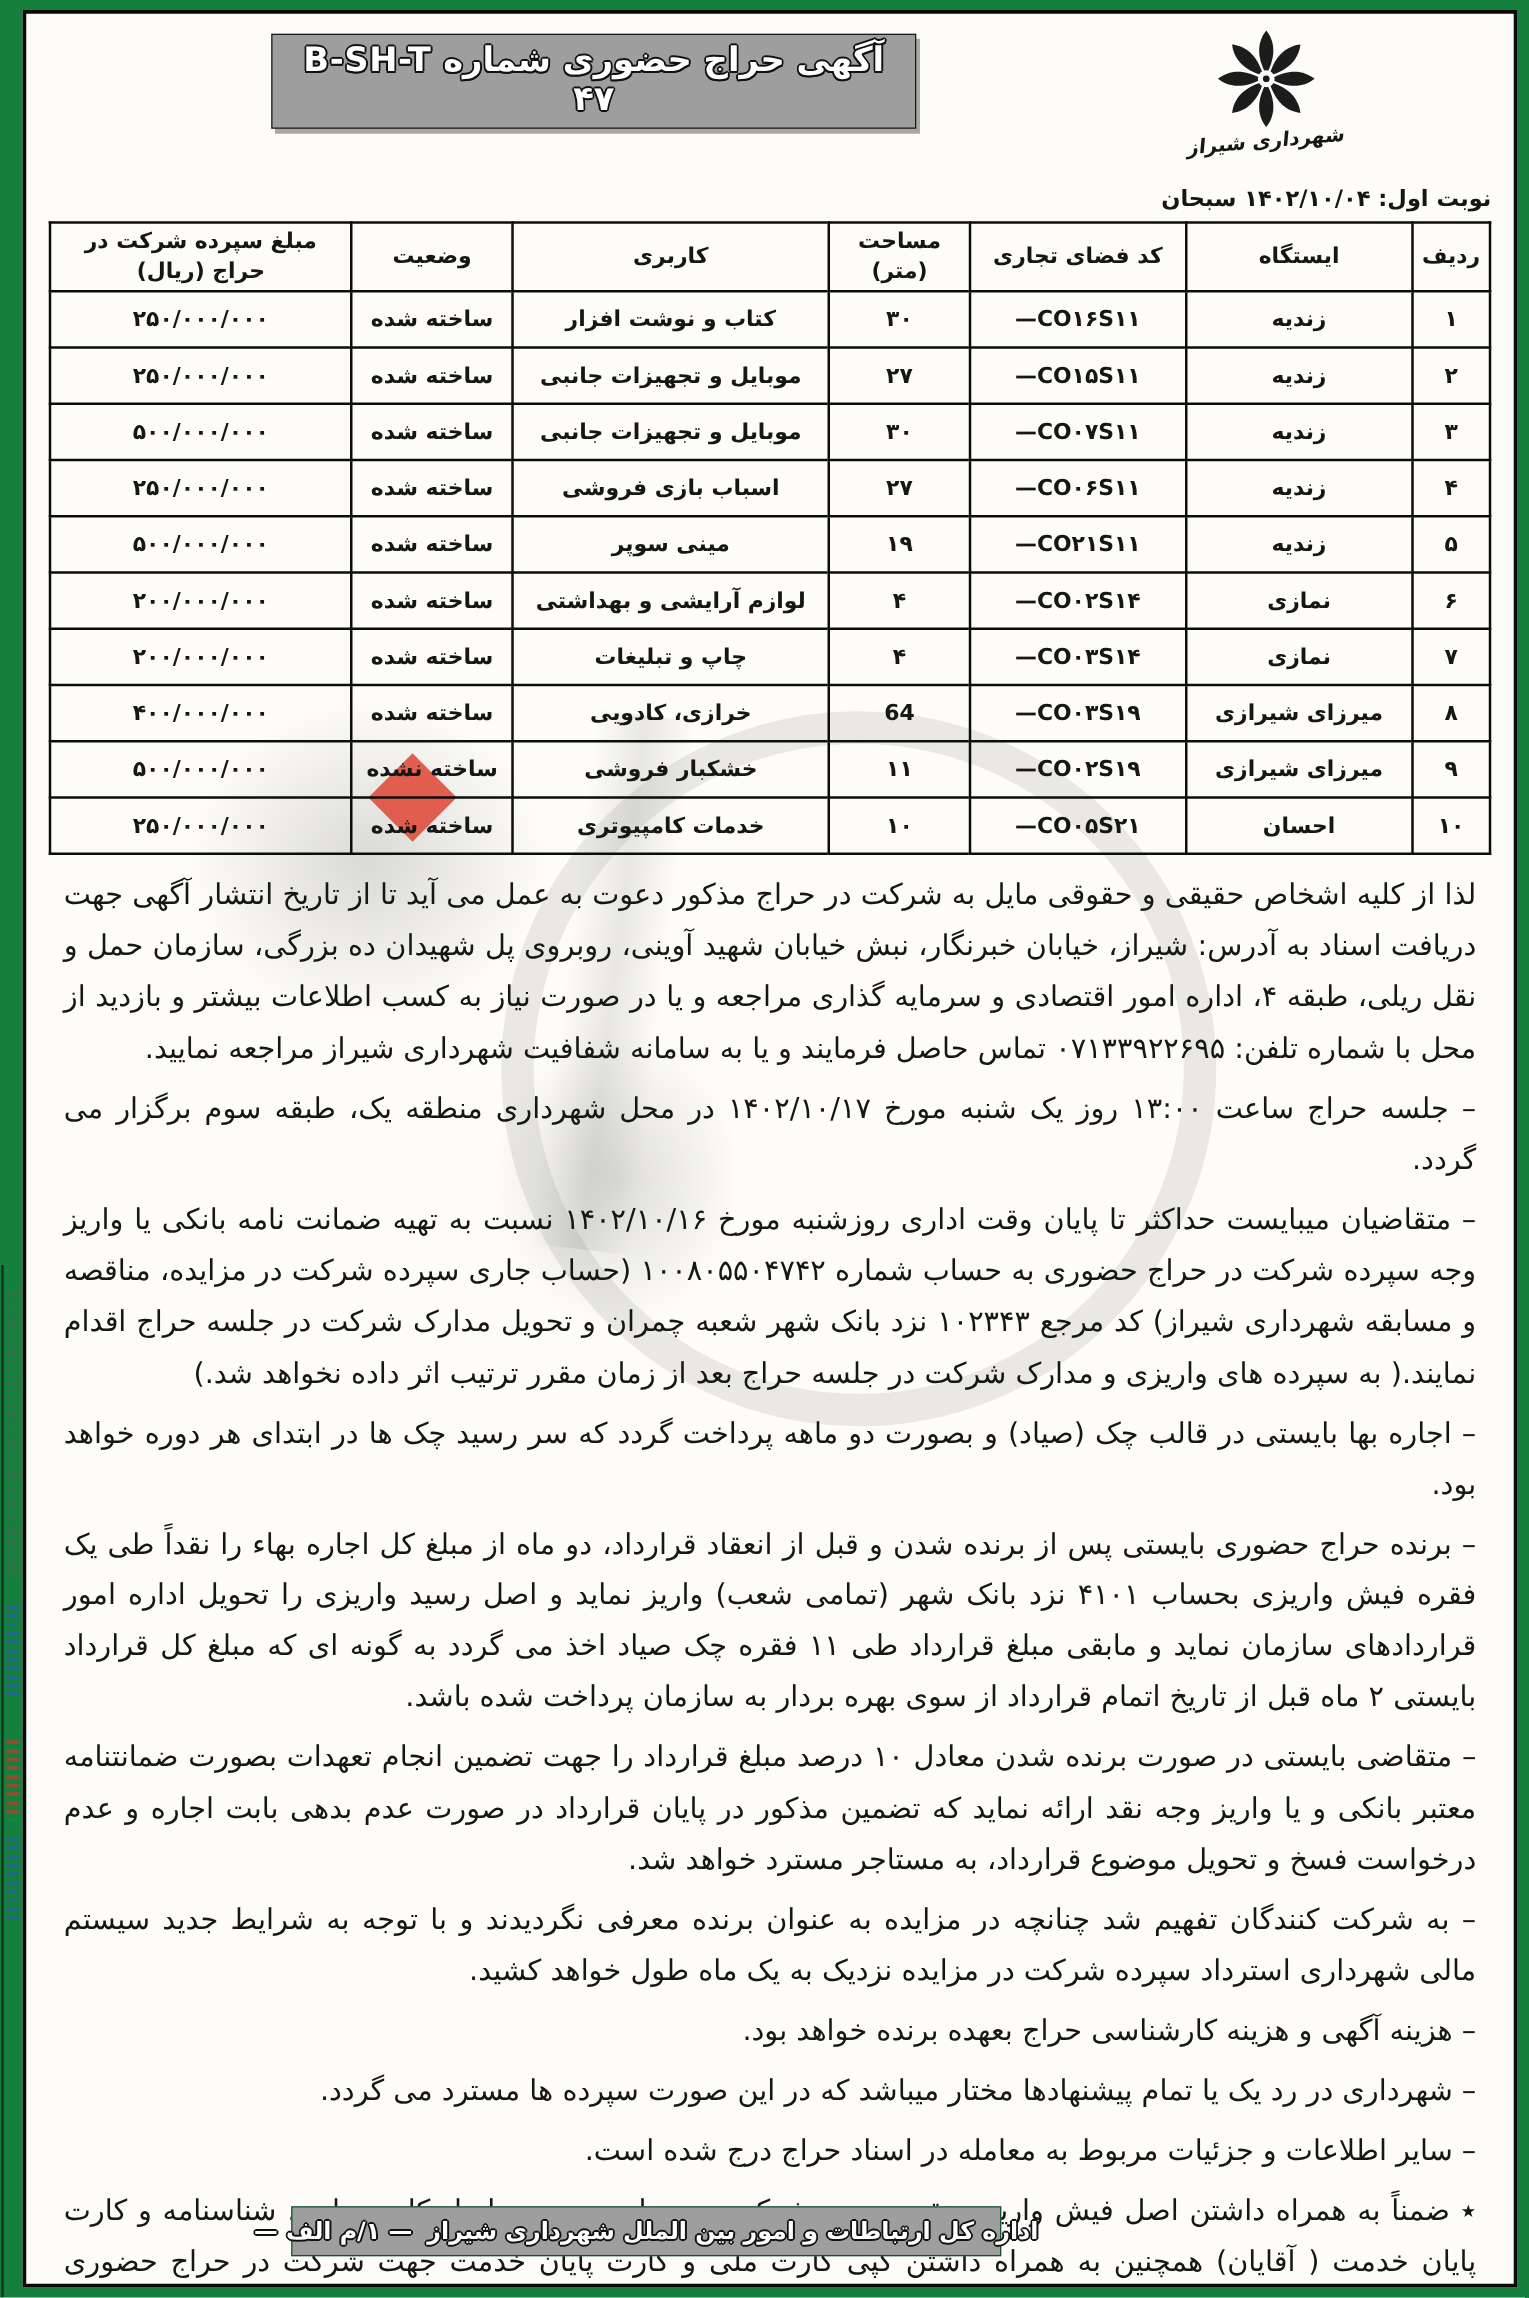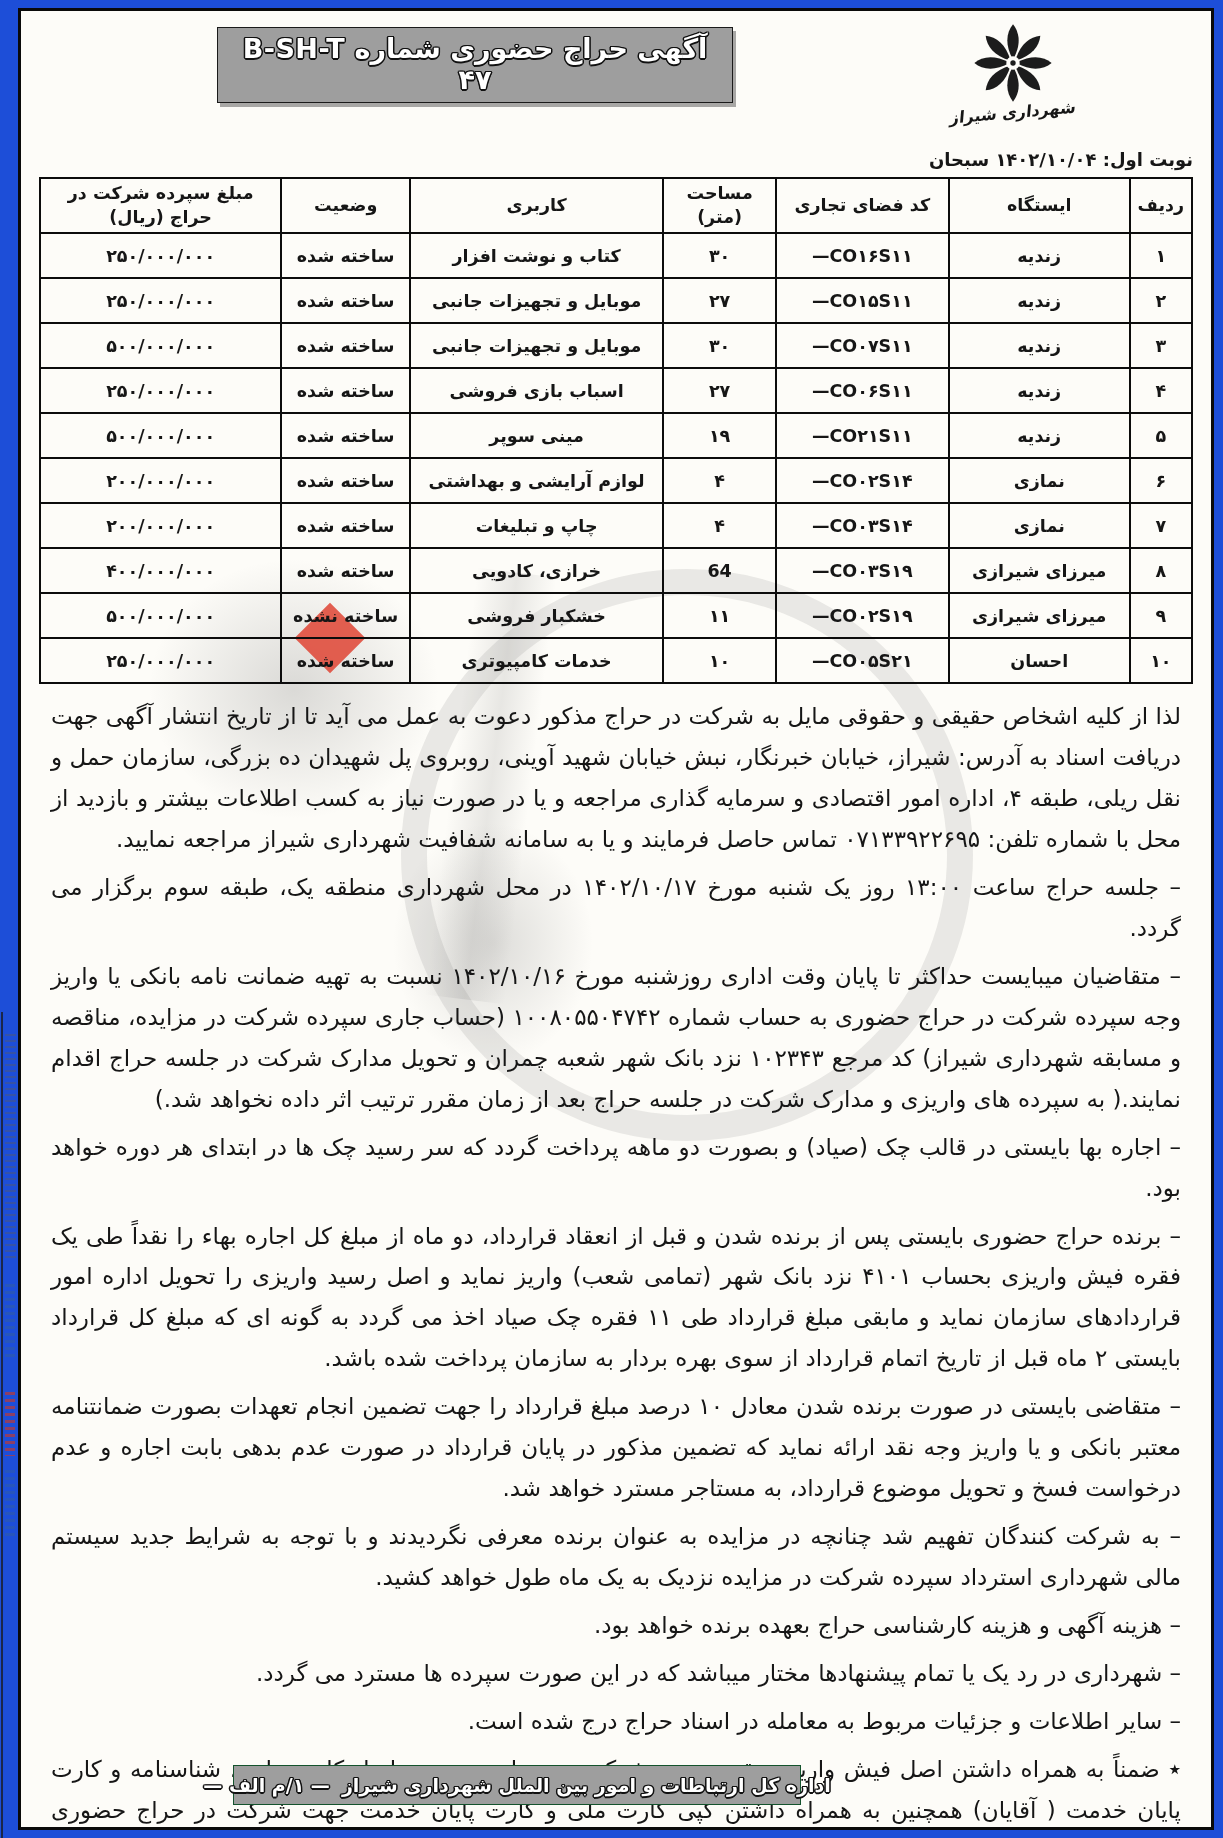--- a/index.html
+++ b/index.html
@@ -1,18 +1,18 @@
 <!DOCTYPE html>
 <html style="--bar-gray: #9e9e9e; --stamp-red: #df4434; --ink: #161616;"><head>
 <meta charset="utf-8">
 <title>آگهی حراج حضوری</title>
 <style>
   html,body{margin:0;padding:0;}
   body{background:#ffffff;}
-  .page{position:relative;width:1223px;height:1838px;background:#1d4ed8;overflow:hidden;
+  .page{position:relative;width:1223px;height:1838px;background:#15803d;overflow:hidden;
         font-family:"DejaVu Sans","Liberation Sans",sans-serif;color:var(--ink,#161616);}
 
   
   .frame{position:absolute;left:18px;top:8px;width:1196px;height:1822px;box-sizing:border-box;
          border:3px solid #0a0a0a;background:#fdfcf8;padding:10px 18px;}
 
   .content{position:relative;z-index:2;direction:rtl;}
 
   
   .header{position:relative;height:116px;}

